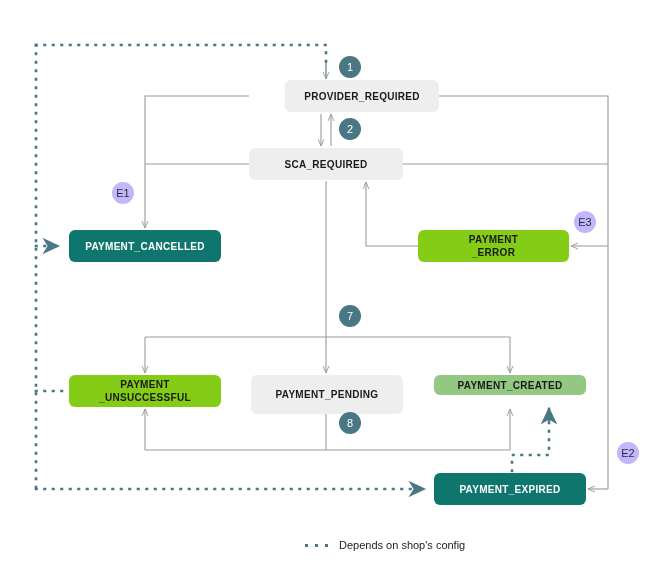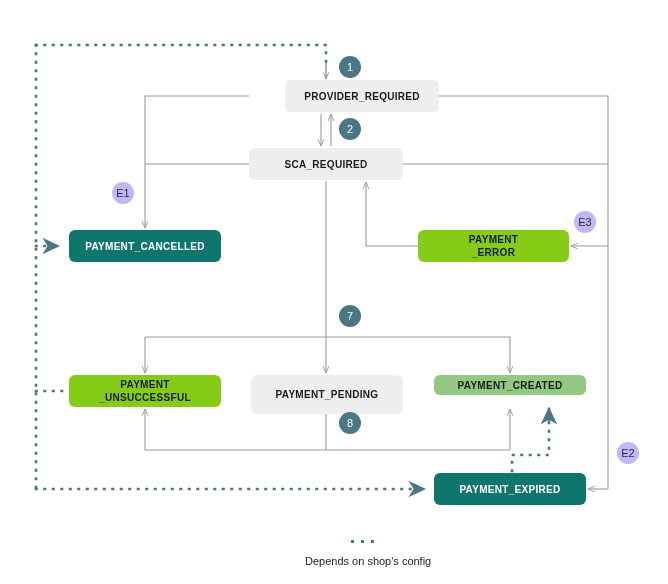--- a/index.html
+++ b/index.html
@@ -67,24 +67,22 @@
     background: #c4b5fd;
     color: #123333;
     font-weight: normal;
     font-size: 11px;
   }
 
   .legend {
     position: absolute;
     display: flex;
     align-items: center;
-    gap: 12px;
     font-size: 11px;
     color: #222222;
-    flex-direction: column;
   }
   .legend-dots {
     width: 34px;
     height: 4px;
     display: flex;
     align-items: center;
     gap: 7px;
   }
   .legend-dots i {
     display: block;

